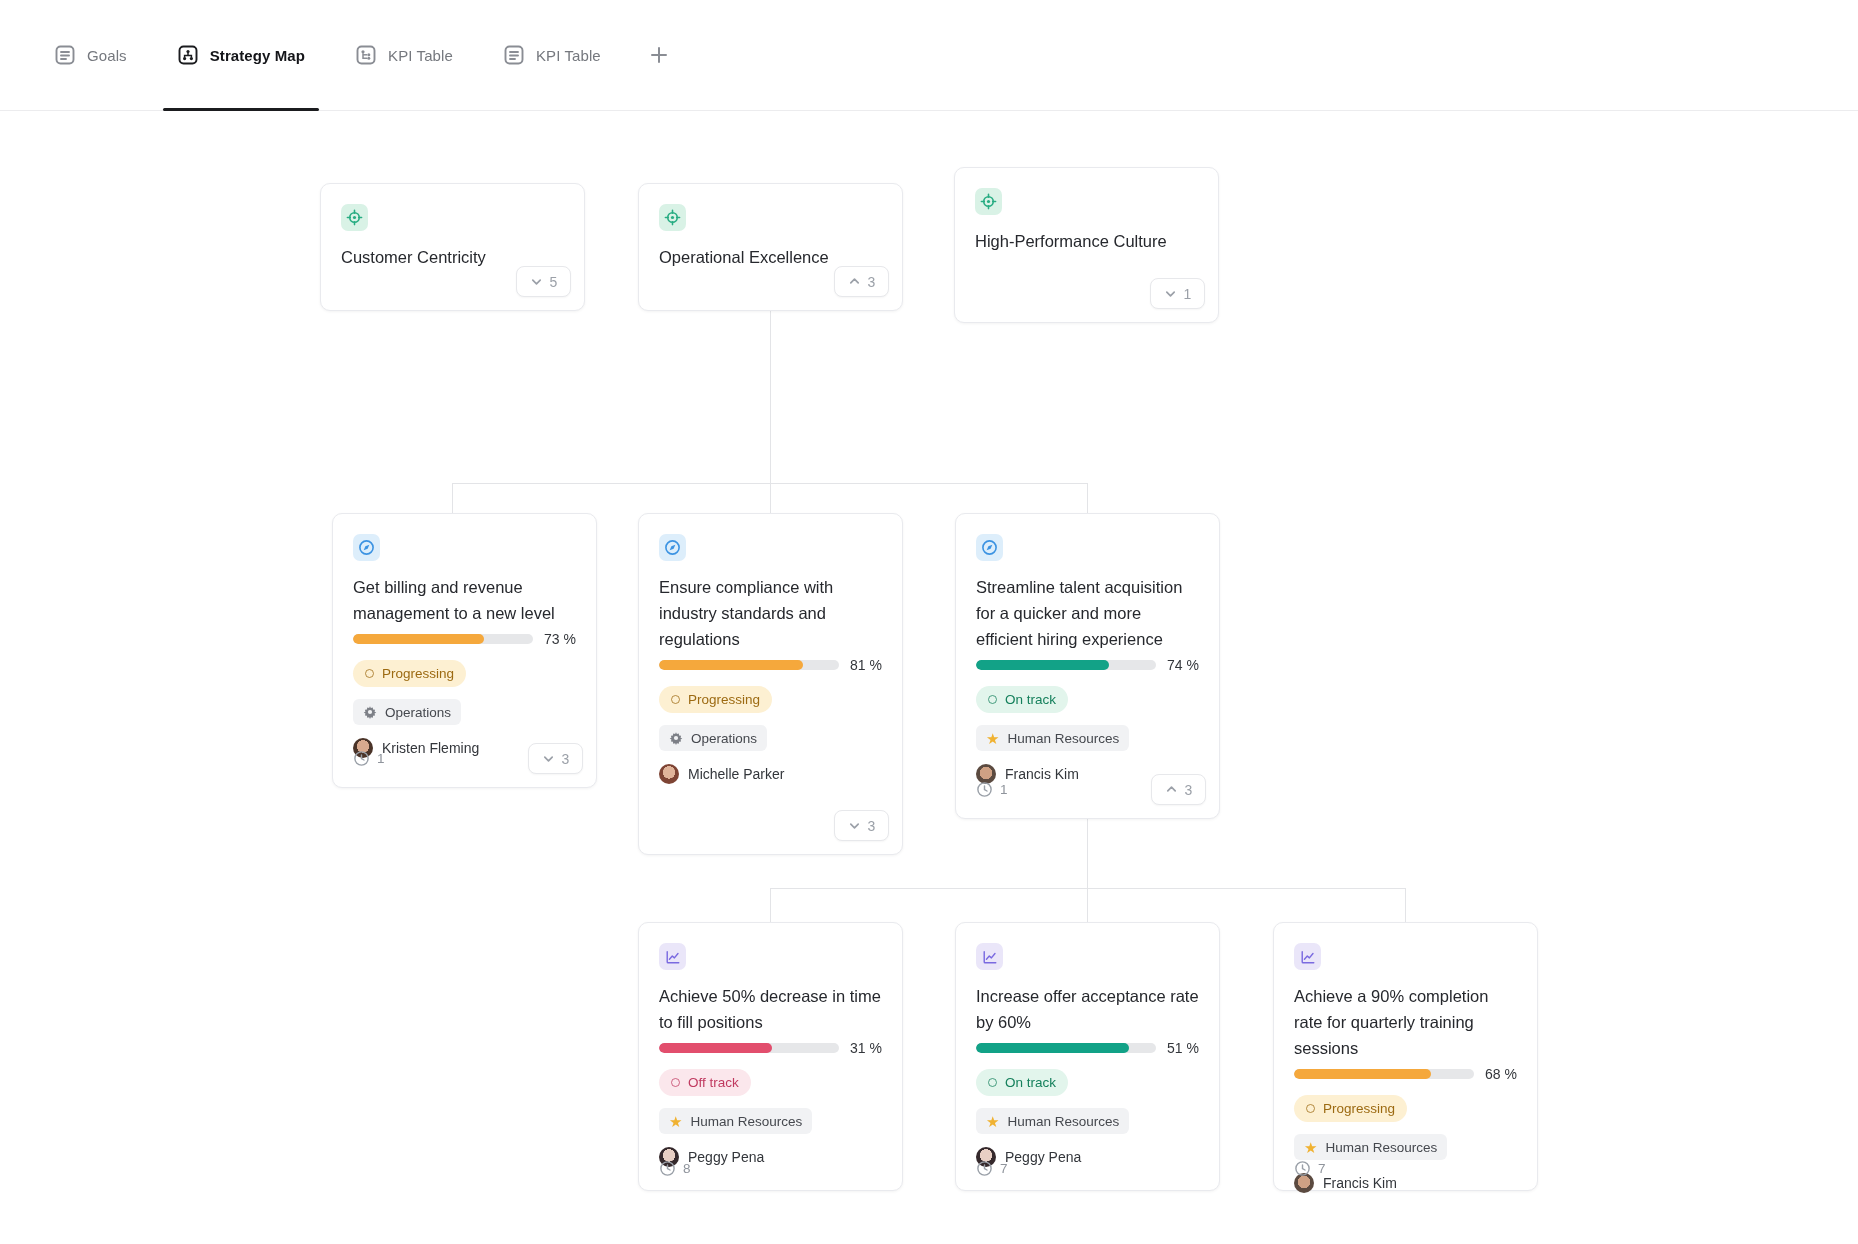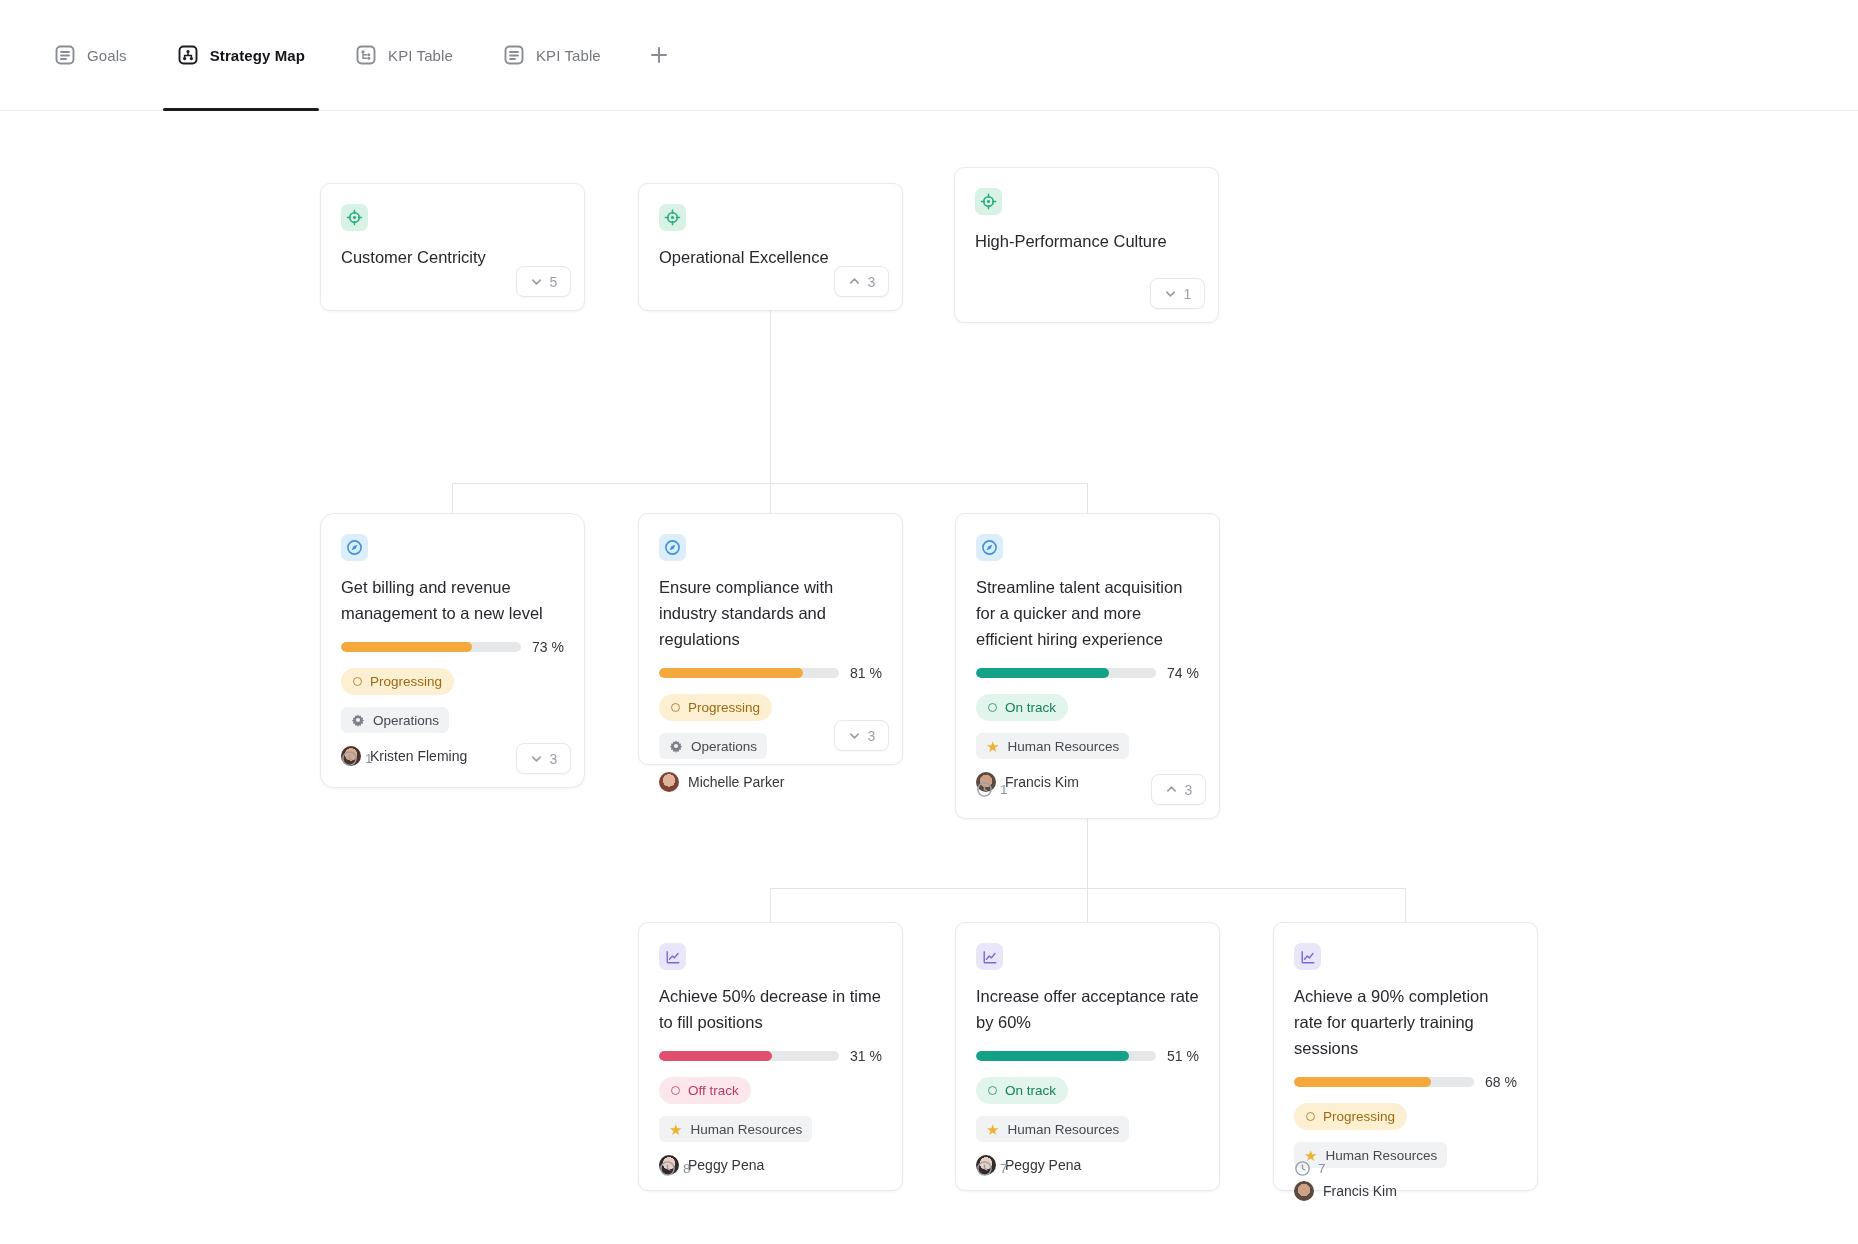--- a/index.html
+++ b/index.html
@@ -19,21 +19,21 @@
   .conn { position:absolute; background:#e3e4e7; }
 
   
   .card { position:absolute; width:265px; background:#fff; border:1px solid #e9eaee; border-radius:10px; box-shadow:0 1px 3px rgba(20,22,26,.05); padding:20px 20px 16px; }
   .card-icon { width:27px; height:27px; border-radius:7px; display:flex; align-items:center; justify-content:center; margin-bottom:13px; }
   .icon-objective { background:#d9f2e6; }
   .icon-goal { background:#ddeefb; }
   .icon-kpi { background:#eae6f9; }
   .card-title { font-size:16.5px; line-height:1.58; color:#26282d; font-weight:500; max-width:228px; }
 
-  .progress-row { display:flex; align-items:center; gap:11px; margin-top:13px; }
+  .progress-row { display:flex; align-items:center; gap:11px; margin-top:5px; }
   .track { flex:1; height:10px; border-radius:6px; background:#e6e7e9; overflow:hidden; }
   .fill { height:100%; border-radius:6px; }
   .pct { font-size:14px; color:#33363b; white-space:nowrap; }
 
   .badge { display:inline-flex; align-items:center; gap:8px; height:27px; padding:0 12px; border-radius:14px; font-size:13.5px; font-weight:500; width:max-content; margin-top:13px; }
   .badge .ring { width:9px; height:9px; border-radius:50%; border:1.8px solid currentColor; opacity:.75; }
   .badge.progressing { background:#fdf0d2; color:#9c6a12; }
   .badge.on-track   { background:#e2f5ec; color:#15805c; }
   .badge.off-track  { background:#fbe7ec; color:#c03a60; }
 
@@ -183,21 +183,21 @@
       <span class="spacer"></span>
       <div class="expand-btn">
         <svg width="13" height="13" viewBox="0 0 14 14">
             <path d="M3 5.5 7 9.5 11 5.5" fill="none" stroke="#9ba0a8" stroke-width="1.8" stroke-linecap="round" stroke-linejoin="round"></path>
           </svg>
         <span>1</span>
       </div>
     </div>
   </div>
 
-  <div class="card" style="left:320px; top:513px; height:275px;border-radius:14px;">
+  <div class="card" style="left:332px; top:513px; height:275px;">
     <div class="card-icon icon-goal">
       <svg width="17" height="17" viewBox="0 0 18 18">
           <circle cx="9" cy="9" r="7" fill="none" stroke="#3c93e2" stroke-width="1.7"></circle>
           <path d="M12 6 10.2 10.2 6 12l1.8-4.2Z" fill="#3c93e2"></path>
         </svg>
     </div>
     <div class="card-title">Get billing and revenue management to a new level</div>
     <div class="progress-row">
       <div class="track">
           <div class="fill" style="width: 73%; background: rgb(245, 168, 60);"></div>
@@ -229,21 +229,21 @@
       </div>
       <div class="expand-btn">
         <svg width="13" height="13" viewBox="0 0 14 14">
             <path d="M3 5.5 7 9.5 11 5.5" fill="none" stroke="#9ba0a8" stroke-width="1.8" stroke-linecap="round" stroke-linejoin="round"></path>
           </svg>
         <span>3</span>
       </div>
     </div>
   </div>
 
-  <div class="card" style="left:638px; top:513px; height:252px;">
+  <div class="card" style="left:638px; top:513px; height:342px;">
     <div class="card-icon icon-goal">
       <svg width="17" height="17" viewBox="0 0 18 18">
           <circle cx="9" cy="9" r="7" fill="none" stroke="#3c93e2" stroke-width="1.7"></circle>
           <path d="M12 6 10.2 10.2 6 12l1.8-4.2Z" fill="#3c93e2"></path>
         </svg>
     </div>
     <div class="card-title">Ensure compliance with industry standards and regulations</div>
     <div class="progress-row">
       <div class="track">
           <div class="fill" style="width: 80%; background: rgb(245, 168, 60);"></div>

